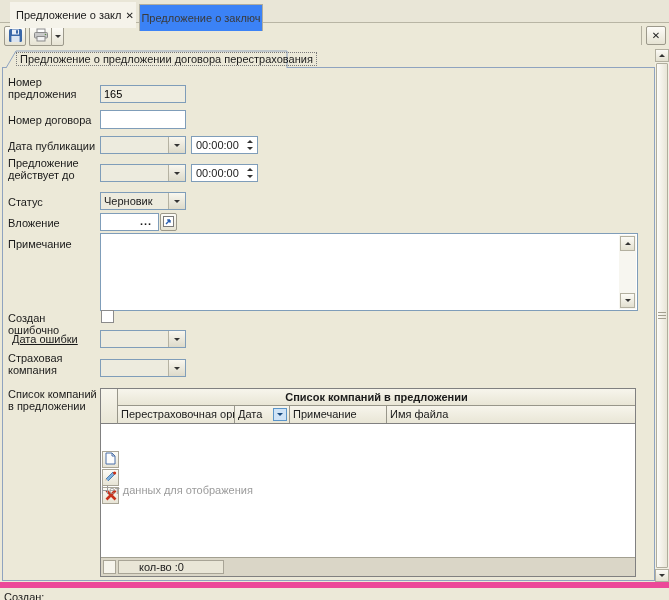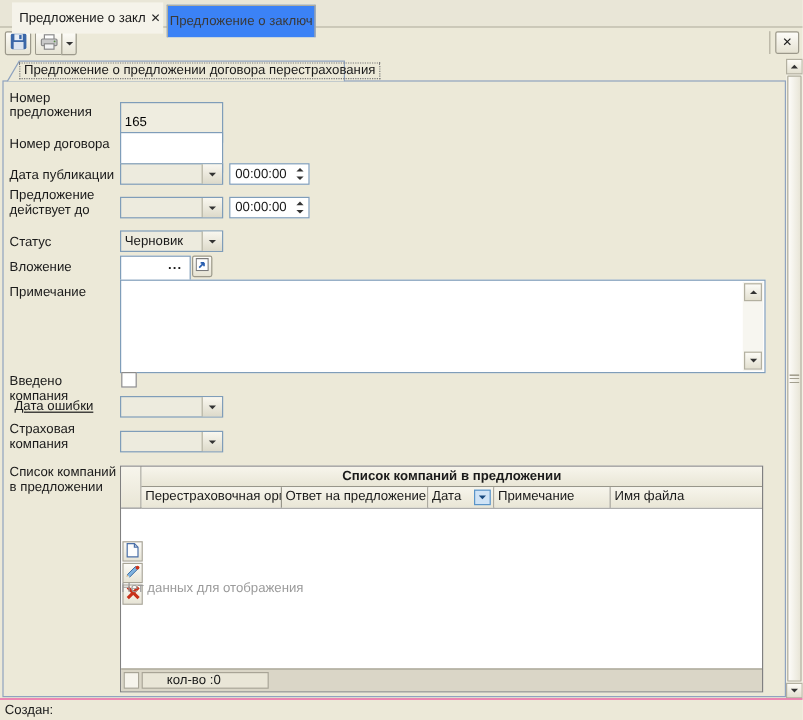--- a/index.html
+++ b/index.html
@@ -36,26 +36,26 @@
 
   
   #vscroll { position:absolute; left:655px; top:49px; width:14px; height:533px; background:#f2f0e4; }
   .vs-btn { position:absolute; left:0; width:14px; height:13px; background:linear-gradient(#fcfbf6,#e3e0d0); border:1px solid #b3b0a0; display:flex; align-items:center; justify-content:center; }
   #vs-up { top:0; } #vs-down { bottom:0; }
   #vs-thumb { position:absolute; left:1px; right:1px; top:14px; bottom:14px; background:linear-gradient(90deg,#fdfcf9,#e8e5d7); border:1px solid #b0ad9d; border-radius:1px; display:flex; align-items:center; justify-content:center; }
   #vs-grip { width:8px; height:8px; background:repeating-linear-gradient(#a39f8f 0 1px, transparent 1px 3px); }
   #resize-grip { position:absolute; left:656px; top:586px; width:12px; height:12px; }
 
   
-  #statusbar { position:absolute; left:0; top:582px; width:669px; height:18px; background:#ece9d8; border-top:1px solid #ec4899; }
+  #statusbar { position:absolute; left:0; top:582px; width:669px; height:18px; background:#ece9d8; border-top:6px solid #ec4899; }
   #status-created { position:absolute; left:4px; top:3px; }
 
   
   .lbl { position:absolute; width:90px; line-height:12px; }
-  .inp { position:absolute; border:1px solid #7f9db9; background:#fff; font:11px "Liberation Sans","DejaVu Sans",sans-serif; padding:16px 3px; outline:none; }
+  .inp { position:absolute; border:1px solid #7f9db9; background:#fff; font:11px "Liberation Sans","DejaVu Sans",sans-serif; padding:0 3px; outline:none; }
   .combo { position:absolute; border:1px solid #7f9db9; background:#edebde; }
   .combo .c-text { position:absolute; left:3px; top:2px; right:18px; overflow:hidden; white-space:nowrap; }
   .combo .cbtn { position:absolute; right:0; top:0; bottom:0; width:17px; background:linear-gradient(#f9f7ef,#ddDACA); background:linear-gradient(#f9f7ef,#dddaca); border-left:1px solid #b5b2a2; display:flex; align-items:center; justify-content:center; }
   .timebox { position:absolute; border:1px solid #7f9db9; background:#fff; }
   .timebox .t-text { position:absolute; left:4px; top:2px; }
   .timebox .spin { position:absolute; right:4px; top:0; bottom:0; display:flex; flex-direction:column; justify-content:center; gap:4px; align-items:center; }
 
   #l-propnum { left:8px; top:76px; } #f-propnum { left:100px; top:85px; width:86px; height:18px; background:#efede0; }
   #l-contract { left:8px; top:114px; } #f-contract { left:100px; top:110px; width:86px; height:19px; }
   #l-pubdate { left:8px; top:140px; } #f-pubdate { left:100px; top:136px; width:86px; height:18px; } #t-pubdate { left:191px; top:136px; width:67px; height:18px; }
@@ -205,21 +205,21 @@
     <div id="note-scroll">
       <div id="ns-up" class="ns-btn">
           <span class="tri-up sm"></span>
         </div>
       <div id="ns-down" class="ns-btn">
           <span class="tri-down sm"></span>
         </div>
     </div>
   </div>
 
-  <div class="lbl" id="l-error-flag">Введено компания</div>
+  <div class="lbl" id="l-error-flag">Создан ошибочно</div>
   <div id="f-error-flag"></div>
 
   <div class="lbl" id="l-errdate">Дата ошибки</div>
   <div class="combo" id="f-errdate">
     <span class="c-text"></span>
     <span class="cbtn">
         <span class="tri-down sm"></span>
       </span>
   </div>
 
@@ -231,21 +231,20 @@
       </span>
   </div>
 
   <div class="lbl" id="l-companies">Список компаний в предложении</div>
 
   <div id="grid">
     <div id="g-ind" class="g-hdrbg"></div>
     <div id="g-group" class="g-hdrbg">Список компаний в предложении</div>
     <div id="g-cols">
       <div class="g-c g-c1 g-hdrbg"><span>Перестраховочная орган</span></div>
-      <div class="g-c g-c2 g-hdrbg"><span>Ответ на предложение</span></div>
       <div class="g-c g-c3 g-hdrbg">
         <span>Дата</span>
         <span id="date-filter">
             <span class="tri-down sm blue"></span>
           </span>
       </div>
       <div class="g-c g-c4 g-hdrbg"><span>Примечание</span></div>
       <div class="g-c g-c5 g-hdrbg"><span>Имя файла</span></div>
     </div>
     <div id="g-body">

